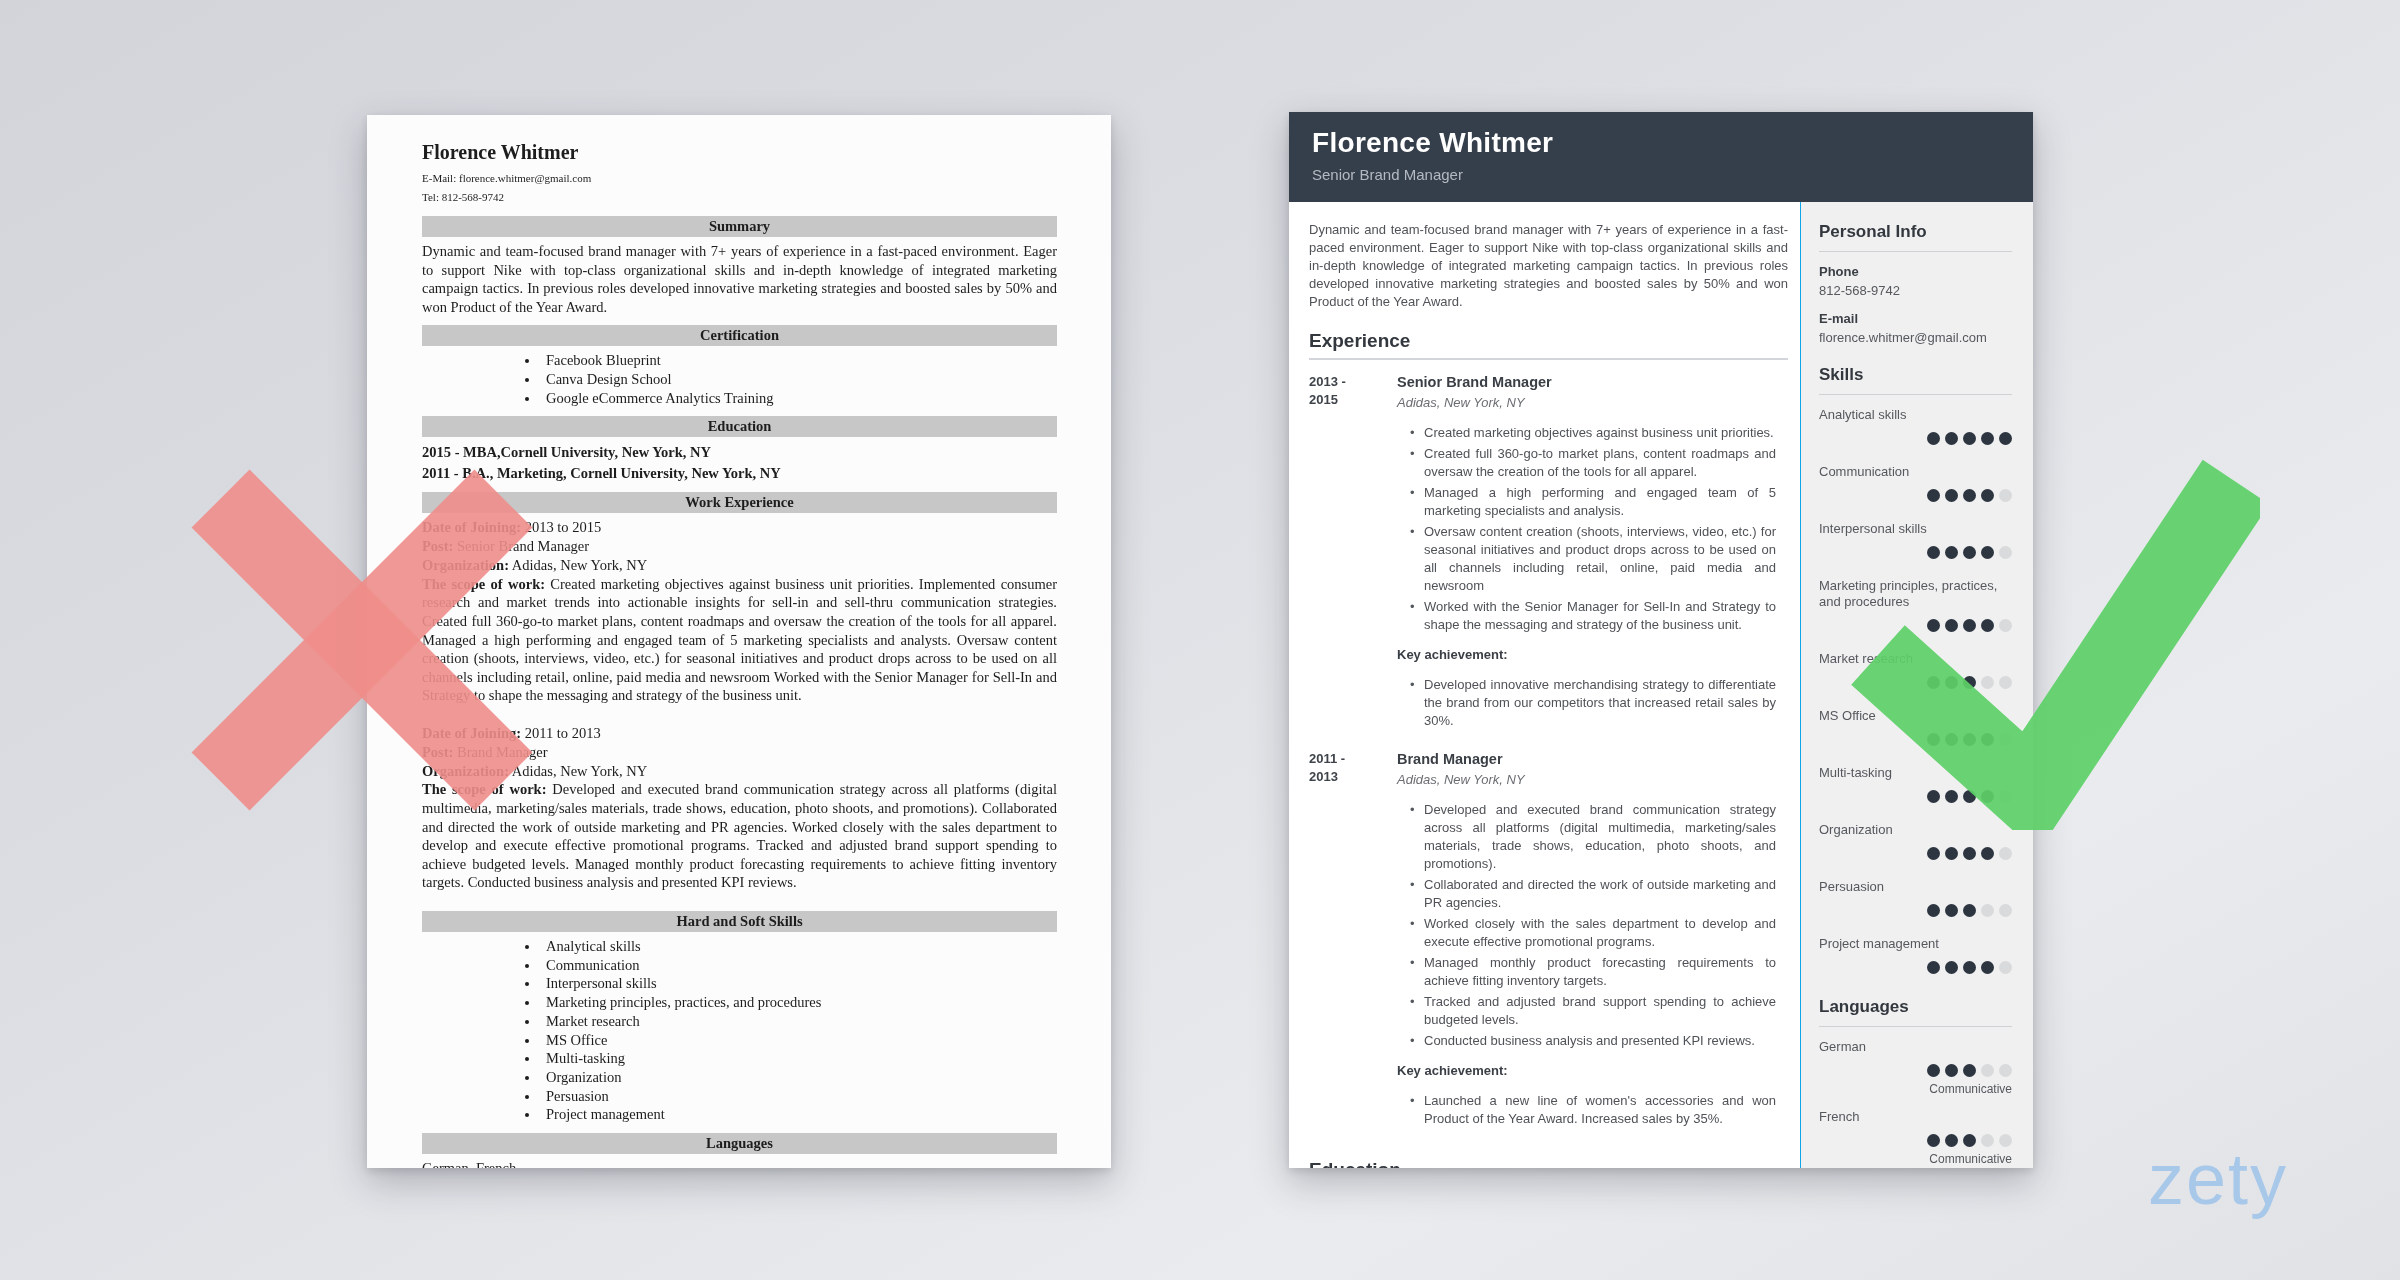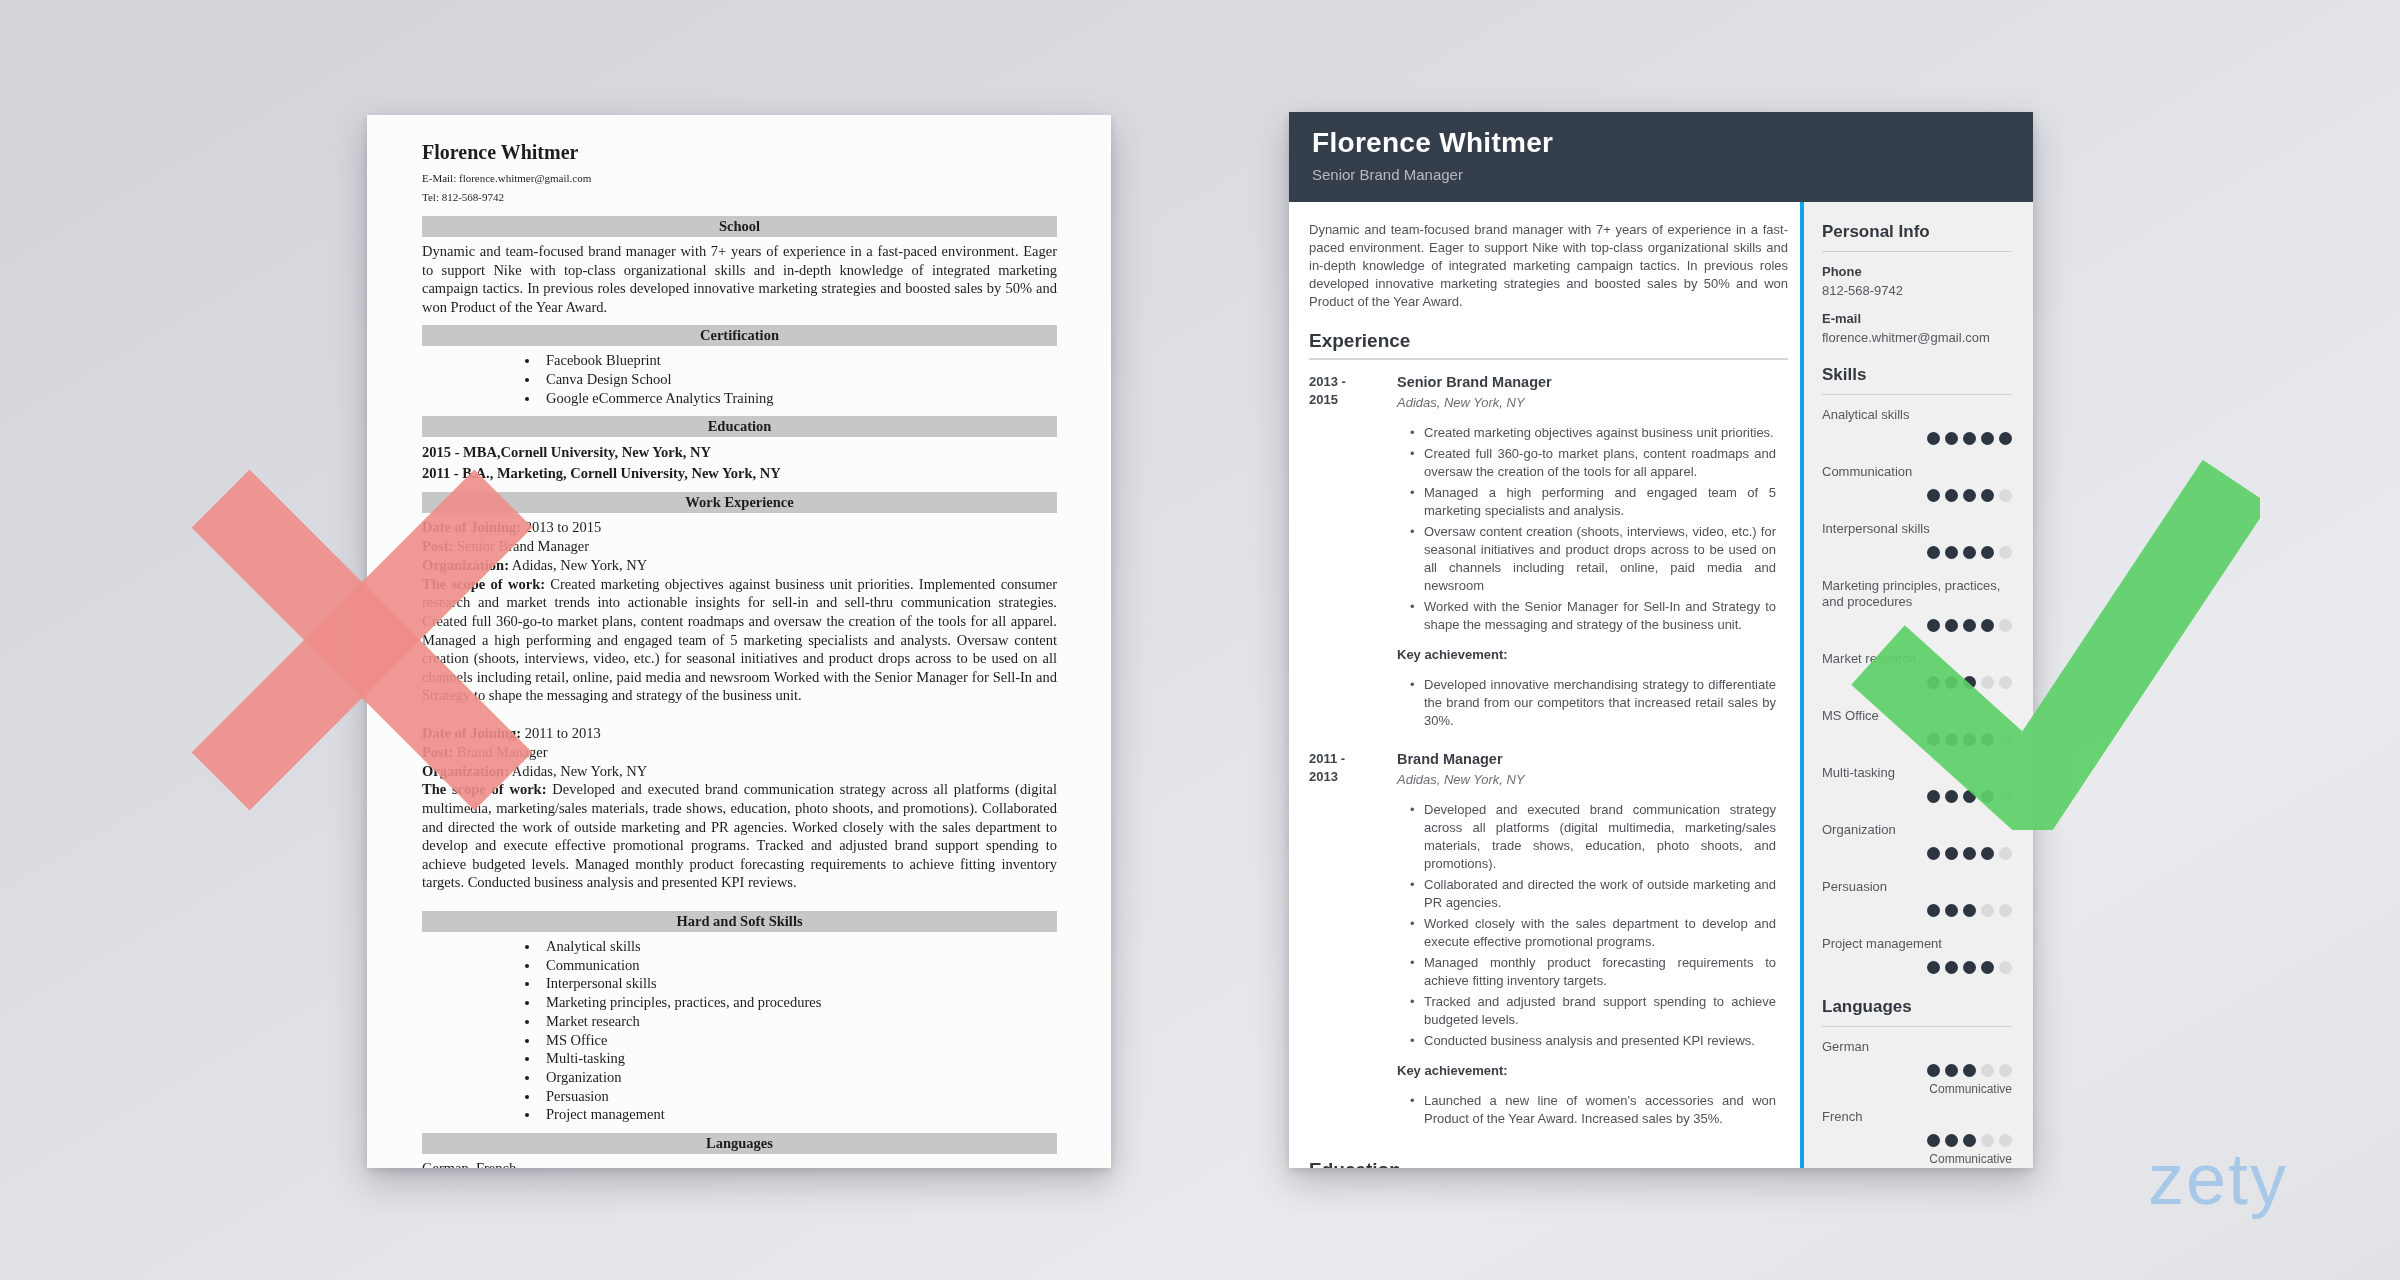--- a/index.html
+++ b/index.html
@@ -38,21 +38,21 @@
   .gentry{display:flex;margin-bottom:8px;}
   .gdate{width:88px;flex-shrink:0;font-weight:bold;font-size:13px;color:#3f444b;line-height:18px;}
   .gcontent{flex:1;}
   .gtitle{font-size:14.5px;font-weight:bold;color:#3a3f46;}
   .gcompany{font-style:italic;color:#6a6d72;margin:3px 0 7px 0;}
   .gmain ul{list-style:none;margin:12px;padding:0;}
   .gmain ul li{position:relative;padding-left:15px;margin-bottom:3px;text-align:justify;}
   .gmain ul li::before{content:"•";position:absolute;left:1px;top:0;color:#55585d;}
   .ka{font-weight:bold;color:#3a3f46;margin:4px 0 4px 0;}
 
-  .gside{width:233px;box-sizing:border-box;background:#f0f0f1;border-left:4px solid #0ea5e9;
+  .gside{width:233px;box-sizing:border-box;background:#f0f0f1;border-left:1px solid #0ea5e9;
          padding:20px 21px 0 18px;font-size:13px;color:#55585d;}
   .gside h3{font-size:17px;color:#33383f;margin:20px 0 12px 0;padding-bottom:9px;
             border-bottom:1px solid #cfd1d4;font-weight:bold;}
   .gside h3:first-child{margin-top:0;}
   .plabel{font-weight:bold;color:#3a3f46;margin-bottom:4px;}
   .pvalue{margin-bottom:13px;word-break:break-all;}
   .sname{line-height:16px;}
   .dots{text-align:right;margin:9px 0 16px 0;}
   .dot{display:inline-block;width:13px;height:13px;border-radius:50%;background:#d9dadb;margin-left:5px;}
   .dot.on{background:#2c3540;}
@@ -69,21 +69,21 @@
         letter-spacing:2px;font-family:"Liberation Sans",sans-serif;}
 </style>
 </head>
 <body>
 
 <section class="paper bad">
   <h1>Florence Whitmer</h1>
   <div class="contact">E-Mail: florence.whitmer@gmail.com</div>
   <div class="contact">Tel: 812-568-9742</div>
 
-  <div class="secbar">School</div>
+  <div class="secbar">Summary</div>
   <p class="just">Dynamic and team-focused brand manager with 7+ years of experience in a fast-paced environment. Eager to support Nike with top-class organizational skills and in-depth knowledge of integrated marketing campaign tactics. In previous roles developed innovative marketing strategies and boosted sales by 50% and won Product of the Year Award.</p>
 
   <div class="secbar">Certification</div>
   <ul>
     <li>Facebook Blueprint</li>
       <li>Canva Design School</li>
       <li>Google eCommerce Analytics Training</li>
   </ul>
 
   <div class="secbar">Education</div>

